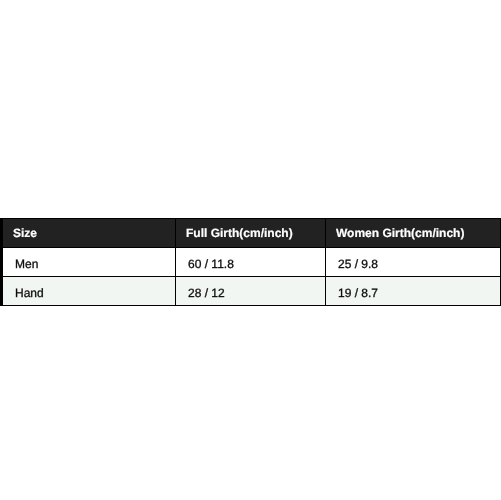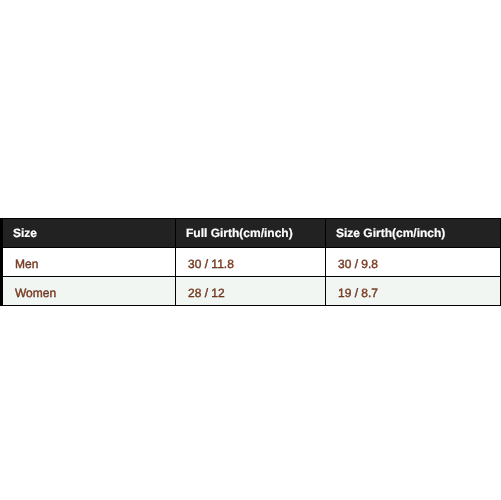--- a/index.html
+++ b/index.html
@@ -42,21 +42,21 @@
   .size-table td:first-child { border-left-width: 3px; }
   .size-table thead th {
     background: #222222;
     color: #ffffff;
     font-weight: bold;
     height: 28px;
     padding-left: 10px;
     -webkit-text-stroke: 0.2px #ffffff;
   }
   .size-table tbody td {
-    color: #c2410c;
+    color: #000000;
     font-weight: normal;
     height: 28px;
     padding-left: 12px;
     -webkit-text-stroke: 0.35px #2a2a2a;
   }
   .size-table tbody td .cell-text {
     position: relative;
     top: 1.5px;
     display: inline-block;
   }
@@ -73,29 +73,29 @@
   <table class="size-table">
     <colgroup>
       <col class="col-size">
       <col class="col-full-length">
       <col class="col-hand-girth">
     </colgroup>
     <thead>
       <tr>
         <th>Size</th>
         <th>Full Girth(cm/inch)</th>
-        <th>Size Girth(cm/inch)</th>
+        <th>Women Girth(cm/inch)</th>
       </tr>
     </thead>
     <tbody>
       <tr class="row-odd">
         <td><span class="cell-text">Men</span></td>
-        <td><span class="cell-text">30 / 11.8</span></td>
-        <td><span class="cell-text">30 / 9.8</span></td>
+        <td><span class="cell-text">60 / 11.8</span></td>
+        <td><span class="cell-text">25 / 9.8</span></td>
       </tr>
       <tr class="row-even">
-        <td><span class="cell-text">Women</span></td>
+        <td><span class="cell-text">Hand</span></td>
         <td><span class="cell-text">28 / 12</span></td>
         <td><span class="cell-text">19 / 8.7</span></td>
       </tr>
     </tbody>
   </table>
 </div>
 
 </body></html>

